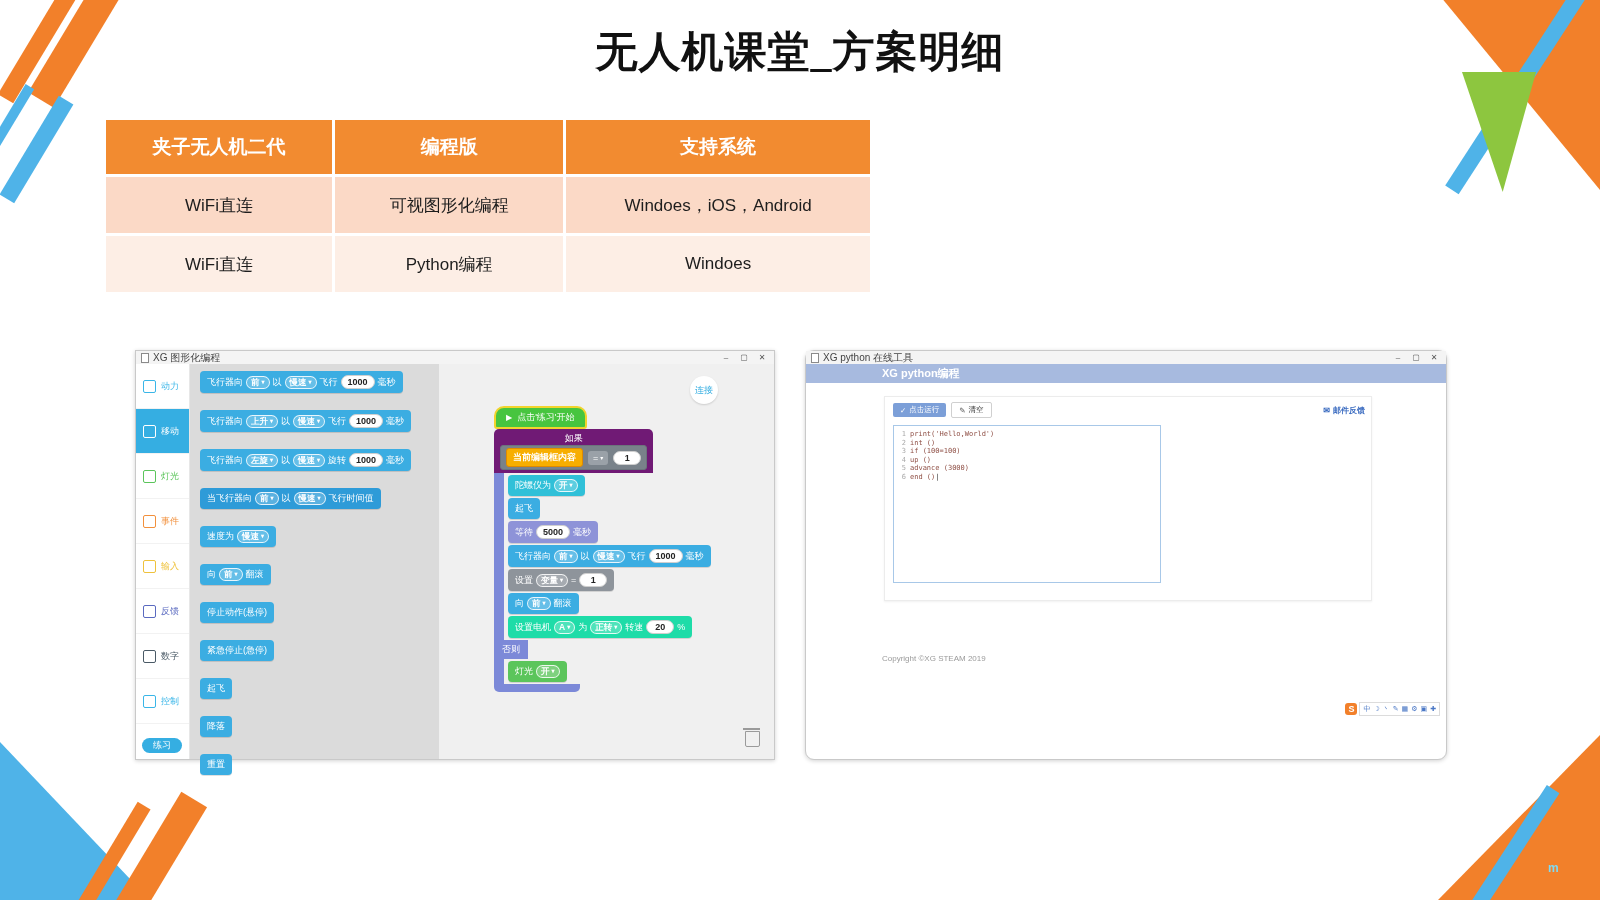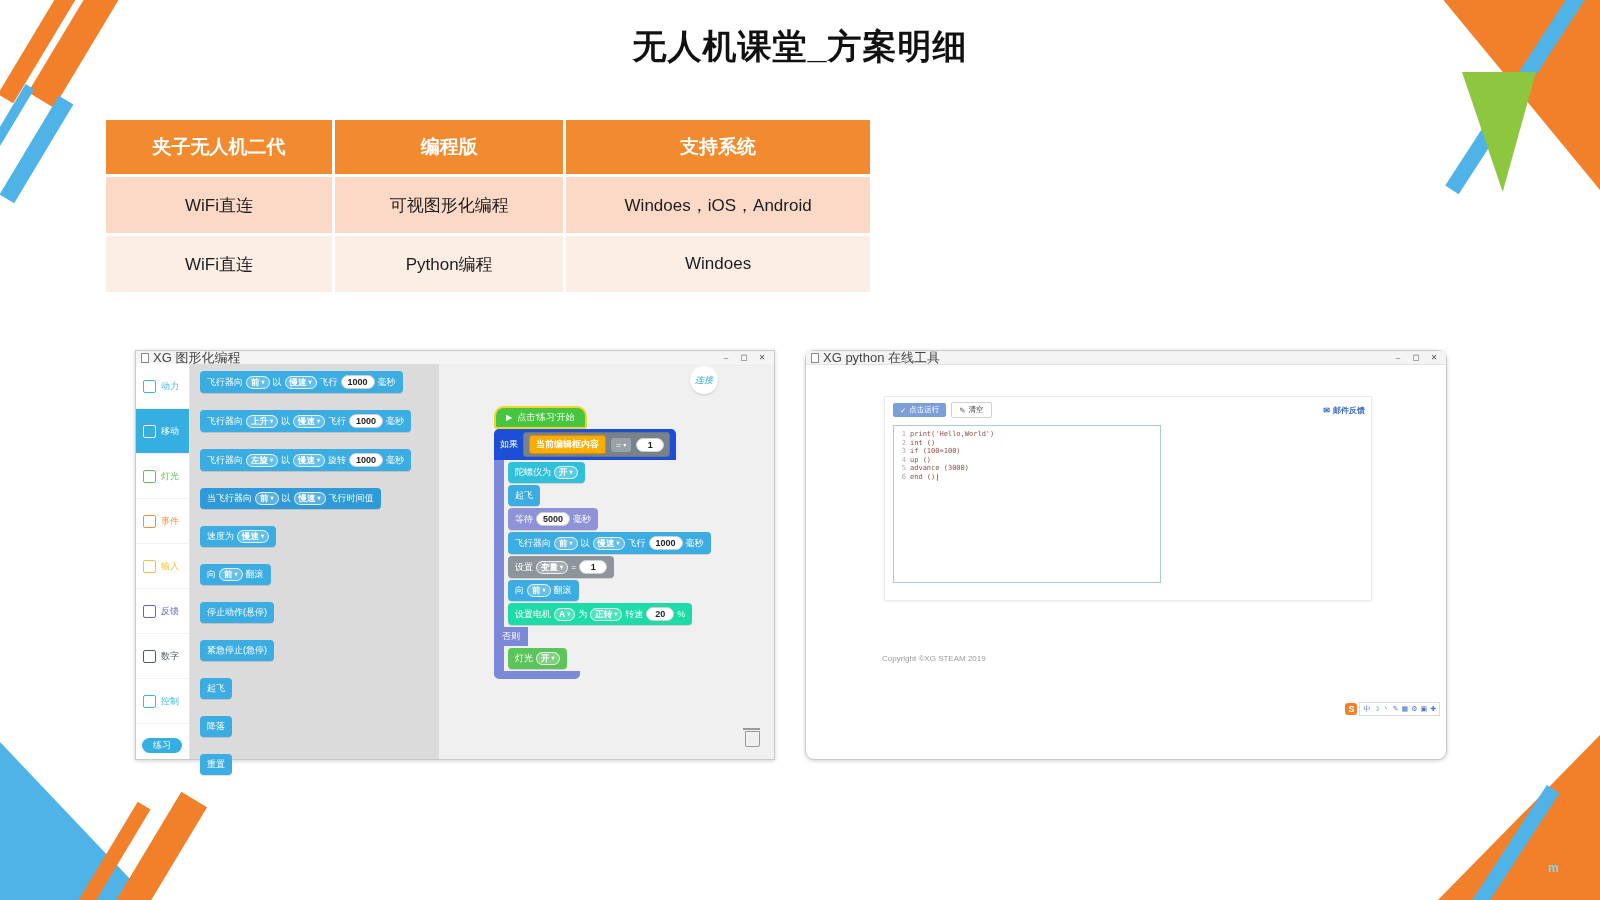--- a/index.html
+++ b/index.html
@@ -23,40 +23,40 @@
   .d-bl-o1{left:98px;top:795px;width:15px;height:150px;background:#F2802A;transform:rotate(31deg);}
   .d-bl-o2{left:138px;top:788px;width:30px;height:160px;background:#F2802A;transform:rotate(31deg);}
   .d-br-tri{left:1438px;top:735px;width:162px;height:165px;background:#F2802A;
             clip-path:polygon(100% 0,0 100%,100% 100%);}
   .d-br-bl{left:1498px;top:775px;width:15px;height:175px;background:#4FB3E8;transform:rotate(33deg);}
   .watermark{position:absolute;left:1548px;top:861px;z-index:3;color:#7FD9F2;
              font-size:12px;font-weight:bold;}
 
   
   .page-title{position:absolute;left:0;right:0;top:24px;text-align:center;z-index:2;
-              font-family:Liberation Sans, sans-serif;font-size:34px;
+              font-family:Liberation Serif, serif;font-size:42px;
               font-weight:600;color:#111;letter-spacing:1px;}
 
   
   .spec-table{position:absolute;left:103px;top:117px;width:770px;z-index:2;
               border-collapse:separate;border-spacing:3px 3px;background:#fff;}
   .spec-table th{background:#F28B30;color:#fff;font-size:19px;font-weight:bold;
                  height:52px;text-align:center;}
   .spec-table tr.r1 td{background:#FBD9C6;}
   .spec-table tr.r2 td{background:#FDEEE5;}
   .spec-table td{color:#1d1d1d;font-size:17px;height:54px;text-align:center;}
   .spec-table col.c1{width:228px}.spec-table col.c2{width:230px}.spec-table col.c3{width:306px}
 
   
   .win{position:absolute;z-index:2;background:#fff;border:1px solid #c9c9c9;
        box-shadow:0 1px 4px rgba(0,0,0,.18);}
   .titlebar{position:absolute;left:0;top:0;right:0;height:13px;background:#F4F4F4;
             display:flex;align-items:center;padding:0 5px;gap:4px;border-bottom:1px solid #e3e3e3;}
   .titlebar .doc-ic{width:6px;height:8px;border:1px solid #8a8a8a;background:#fff;}
-  .titlebar .tb-title{font-size:13px;color:#444;flex:1;white-space:nowrap;}
+  .titlebar .tb-title{font-size:10px;color:#444;flex:1;white-space:nowrap;}
   .tb-btn{font-size:8px;color:#555;width:14px;text-align:center;line-height:12px;}
 
   
   .win-left{left:135px;top:350px;width:638px;height:408px;}
   .wl-body{position:absolute;left:0;top:13px;right:0;bottom:0;display:flex;}
   .wl-side{width:53px;background:#fff;border-right:1px solid #e7e7e7;position:relative;}
   .side-item{height:44px;display:flex;align-items:center;gap:5px;padding-left:7px;
              border-bottom:1px solid #f2f2f2;cursor:pointer;}
   .side-item.selected{background:#35AEE2;}
   .cat-icon{width:11px;height:11px;border:1.4px solid;border-radius:2px;flex:none;}
@@ -86,32 +86,32 @@
        padding:2px 5px;color:#fff;font-size:9px;}
   .gdd::after{content:"▾";font-size:6px;}
 
   
   .script{position:absolute;left:55px;top:42px;display:flex;flex-direction:column;
           align-items:flex-start;}
   .hat{display:inline-flex;align-items:center;gap:5px;background:#47C53F;
        border:2px solid #F2D42C;border-radius:10px 10px 3px 3px;padding:3px 10px;color:#fff;
        font-size:9px;}
   .hat .play{font-size:8px;}
-  .c-head{display:inline-flex;align-items:center;gap:5px;background:#1d4ed8;
-          border-radius:5px 5px 0 0;padding:3px 6px;color:#fff;font-size:9px;}
+  .c-head{display:inline-flex;align-items:center;background:#701a75;
+          border-radius:5px 5px 0 0;padding:3px 6px;color:#fff;font-size:9px;flex-direction:column;}
   .cond{display:inline-flex;align-items:center;gap:5px;background:#79828a;
         border:1px solid #6b747c;border-radius:3px;padding:2px 5px;}
   .c-body{border-left:10px solid #7C89D8;padding:2px 0 2px 4px;display:flex;
           flex-direction:column;align-items:flex-start;gap:2px;}
   .c-else{background:#7C89D8;color:#fff;font-size:9px;padding:3px 8px;display:inline-flex;}
   .c-foot{width:86px;height:8px;background:#7C89D8;border-radius:0 0 5px 5px;}
 
-  .connect-btn{position:absolute;right:56px;top:2px;width:28px;height:28px;border-radius:50%;
+  .connect-btn{position:absolute;right:56px;top:12px;width:28px;height:28px;border-radius:50%;
                background:#fff;box-shadow:0 1px 2px rgba(0,0,0,.15);color:#35AEE2;font-size:9px;
-               display:flex;align-items:center;justify-content:center;font-style:italic;}
+               display:flex;align-items:center;justify-content:center;}
   .trash{position:absolute;right:14px;bottom:12px;width:13px;height:14px;
          border:1.5px solid #9a9a9a;border-radius:0 0 2px 2px;}
   .trash::before{content:"";position:absolute;left:-3.5px;top:-4px;width:17px;height:2px;
                  background:#9a9a9a;}
 
   
   .win-right{left:805px;top:350px;width:640px;height:408px;border-radius:9px;}
   .py-header{position:absolute;left:0;top:13px;right:0;height:19px;background:#A7BADF;
              display:flex;align-items:center;}
   .py-header span{margin-left:76px;color:#fff;font-size:11px;font-weight:bold;}
@@ -370,20 +370,23 @@
   </div>
 
   <div class="win win-right">
     <div class="titlebar">
       <span class="doc-ic"></span>
       <span class="tb-title">XG python 在线工具</span>
       <span class="tb-btn">–</span>
       <span class="tb-btn">▢</span>
       <span class="tb-btn">✕</span>
     </div>
+    <div class="py-header">
+      <span>XG python编程</span>
+    </div>
     <div class="py-card">
       <div class="py-toolbar">
         <span class="btn-run">
             <span>✓</span>
             <span>点击运行</span>
           </span>
         <span class="btn-clear">
             <span>✎</span>
             <span>清空</span>
           </span>

